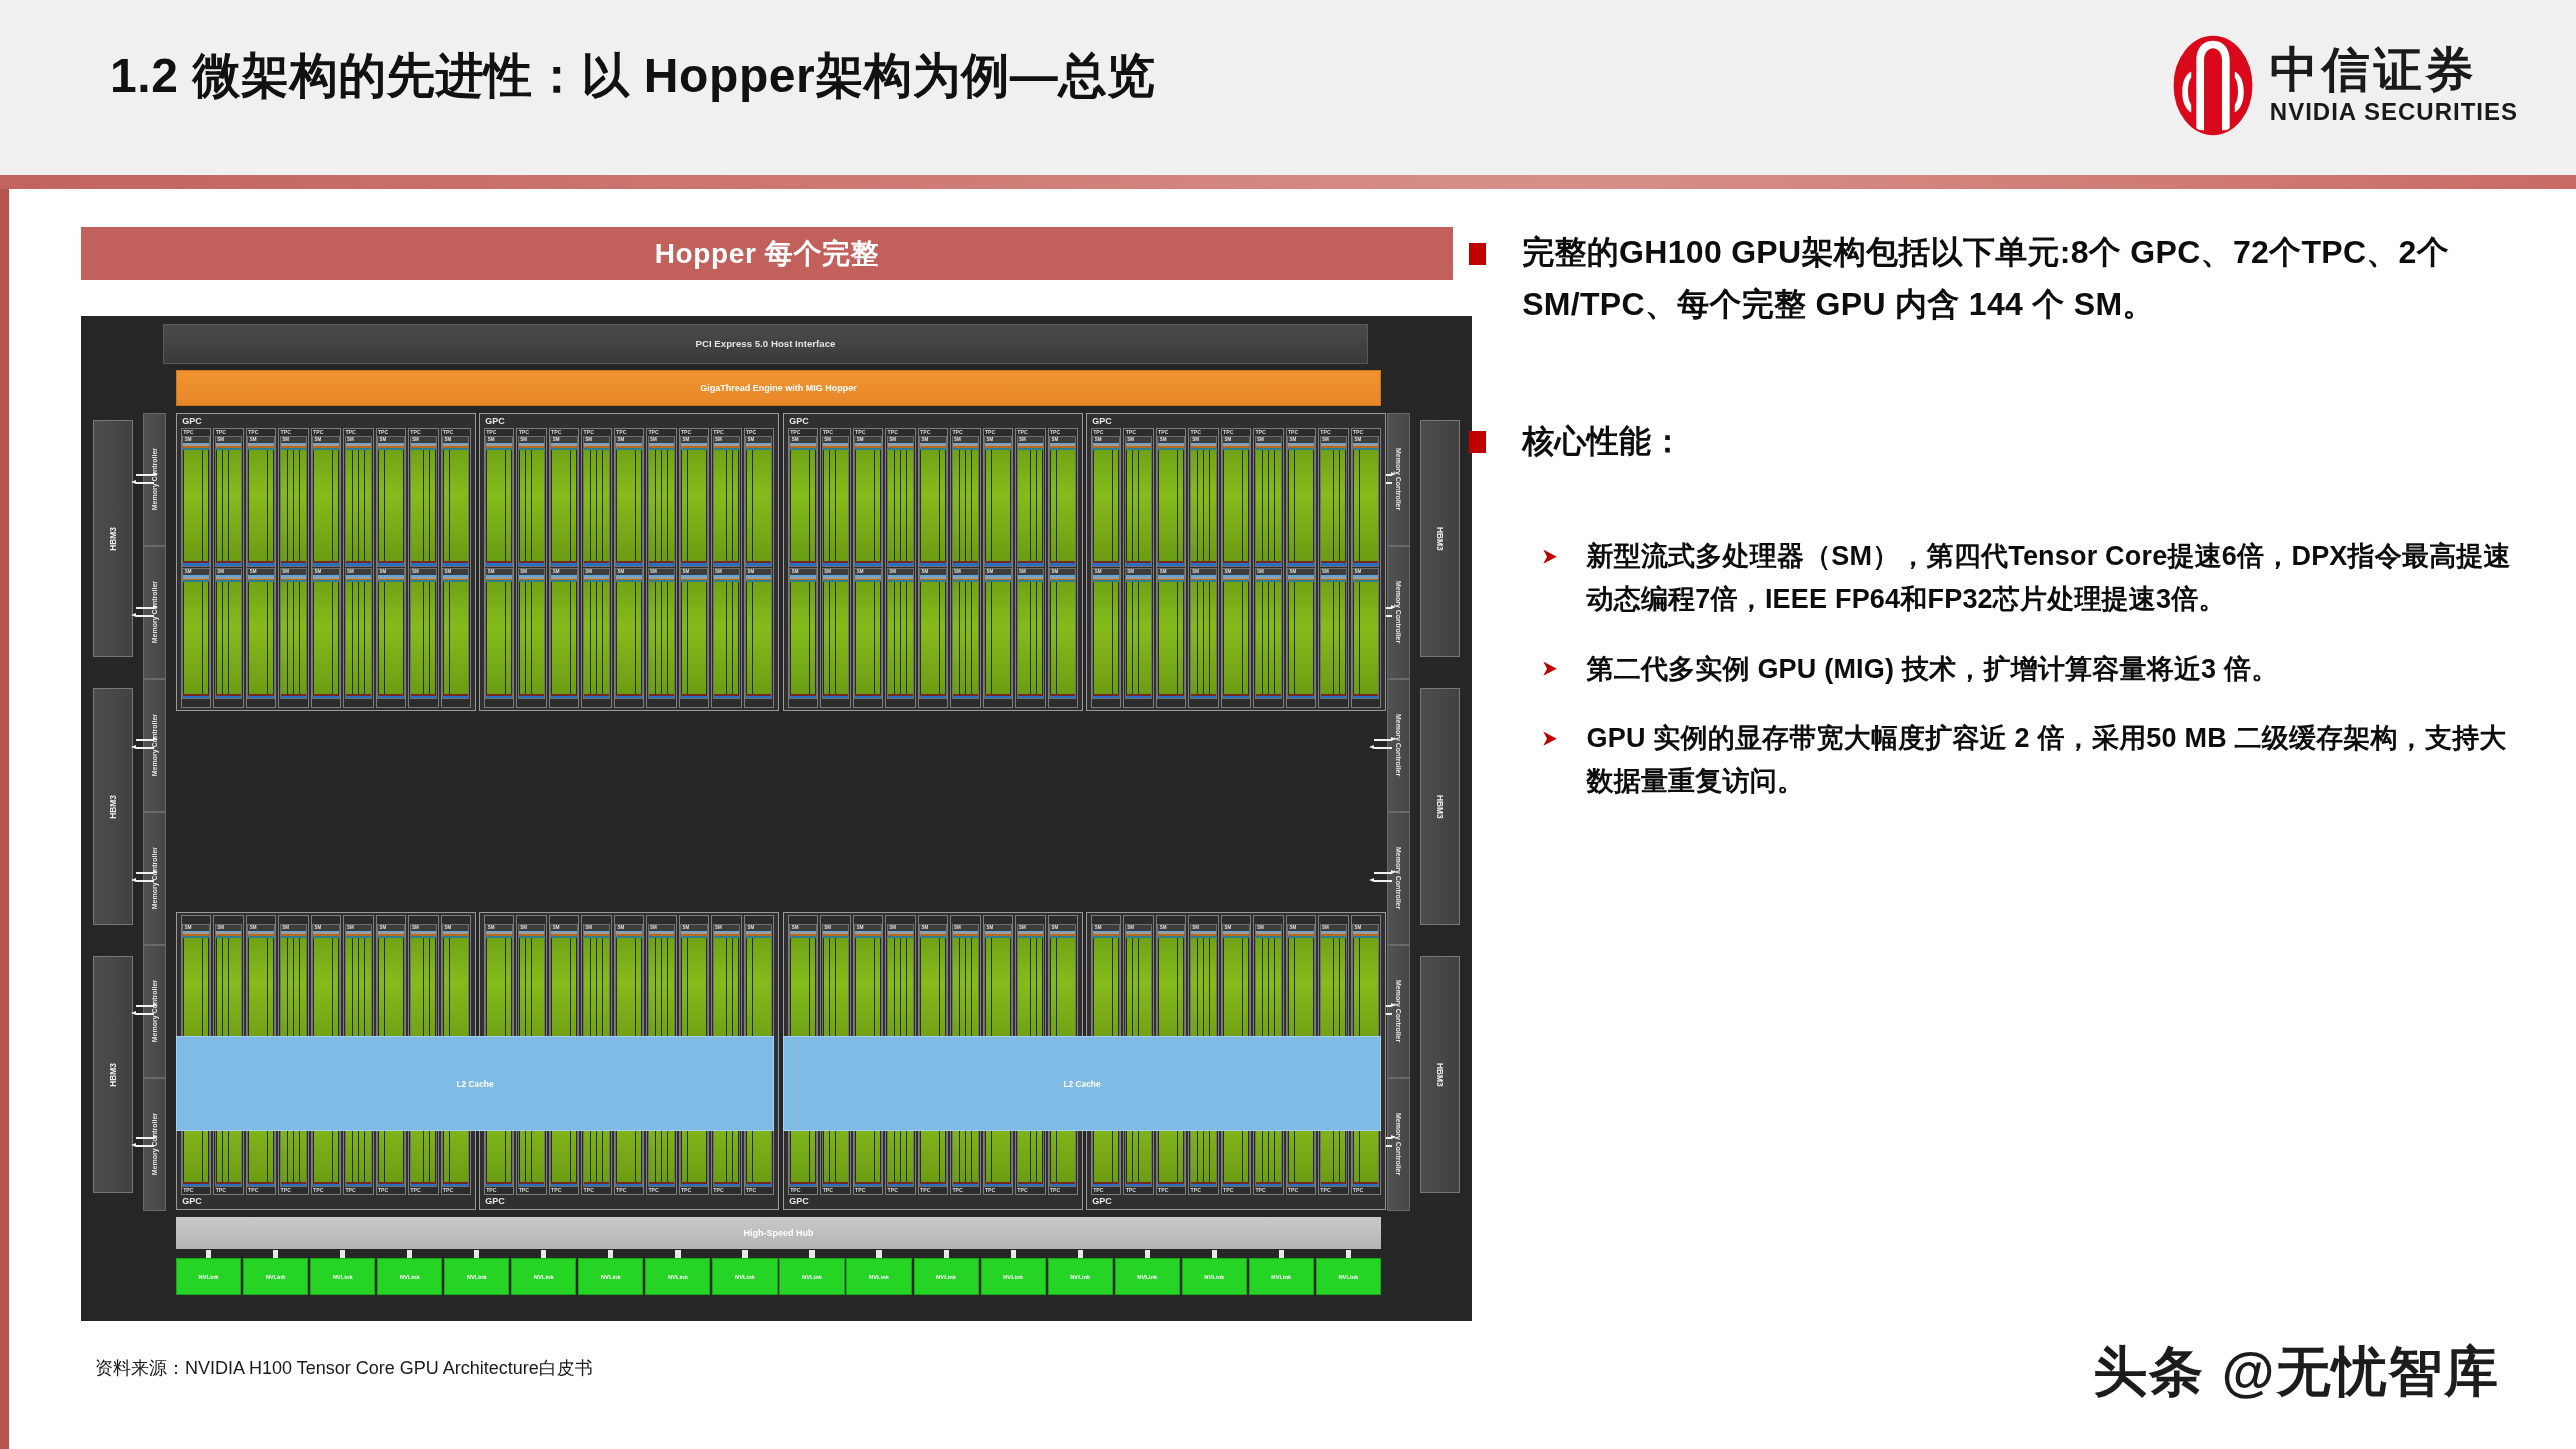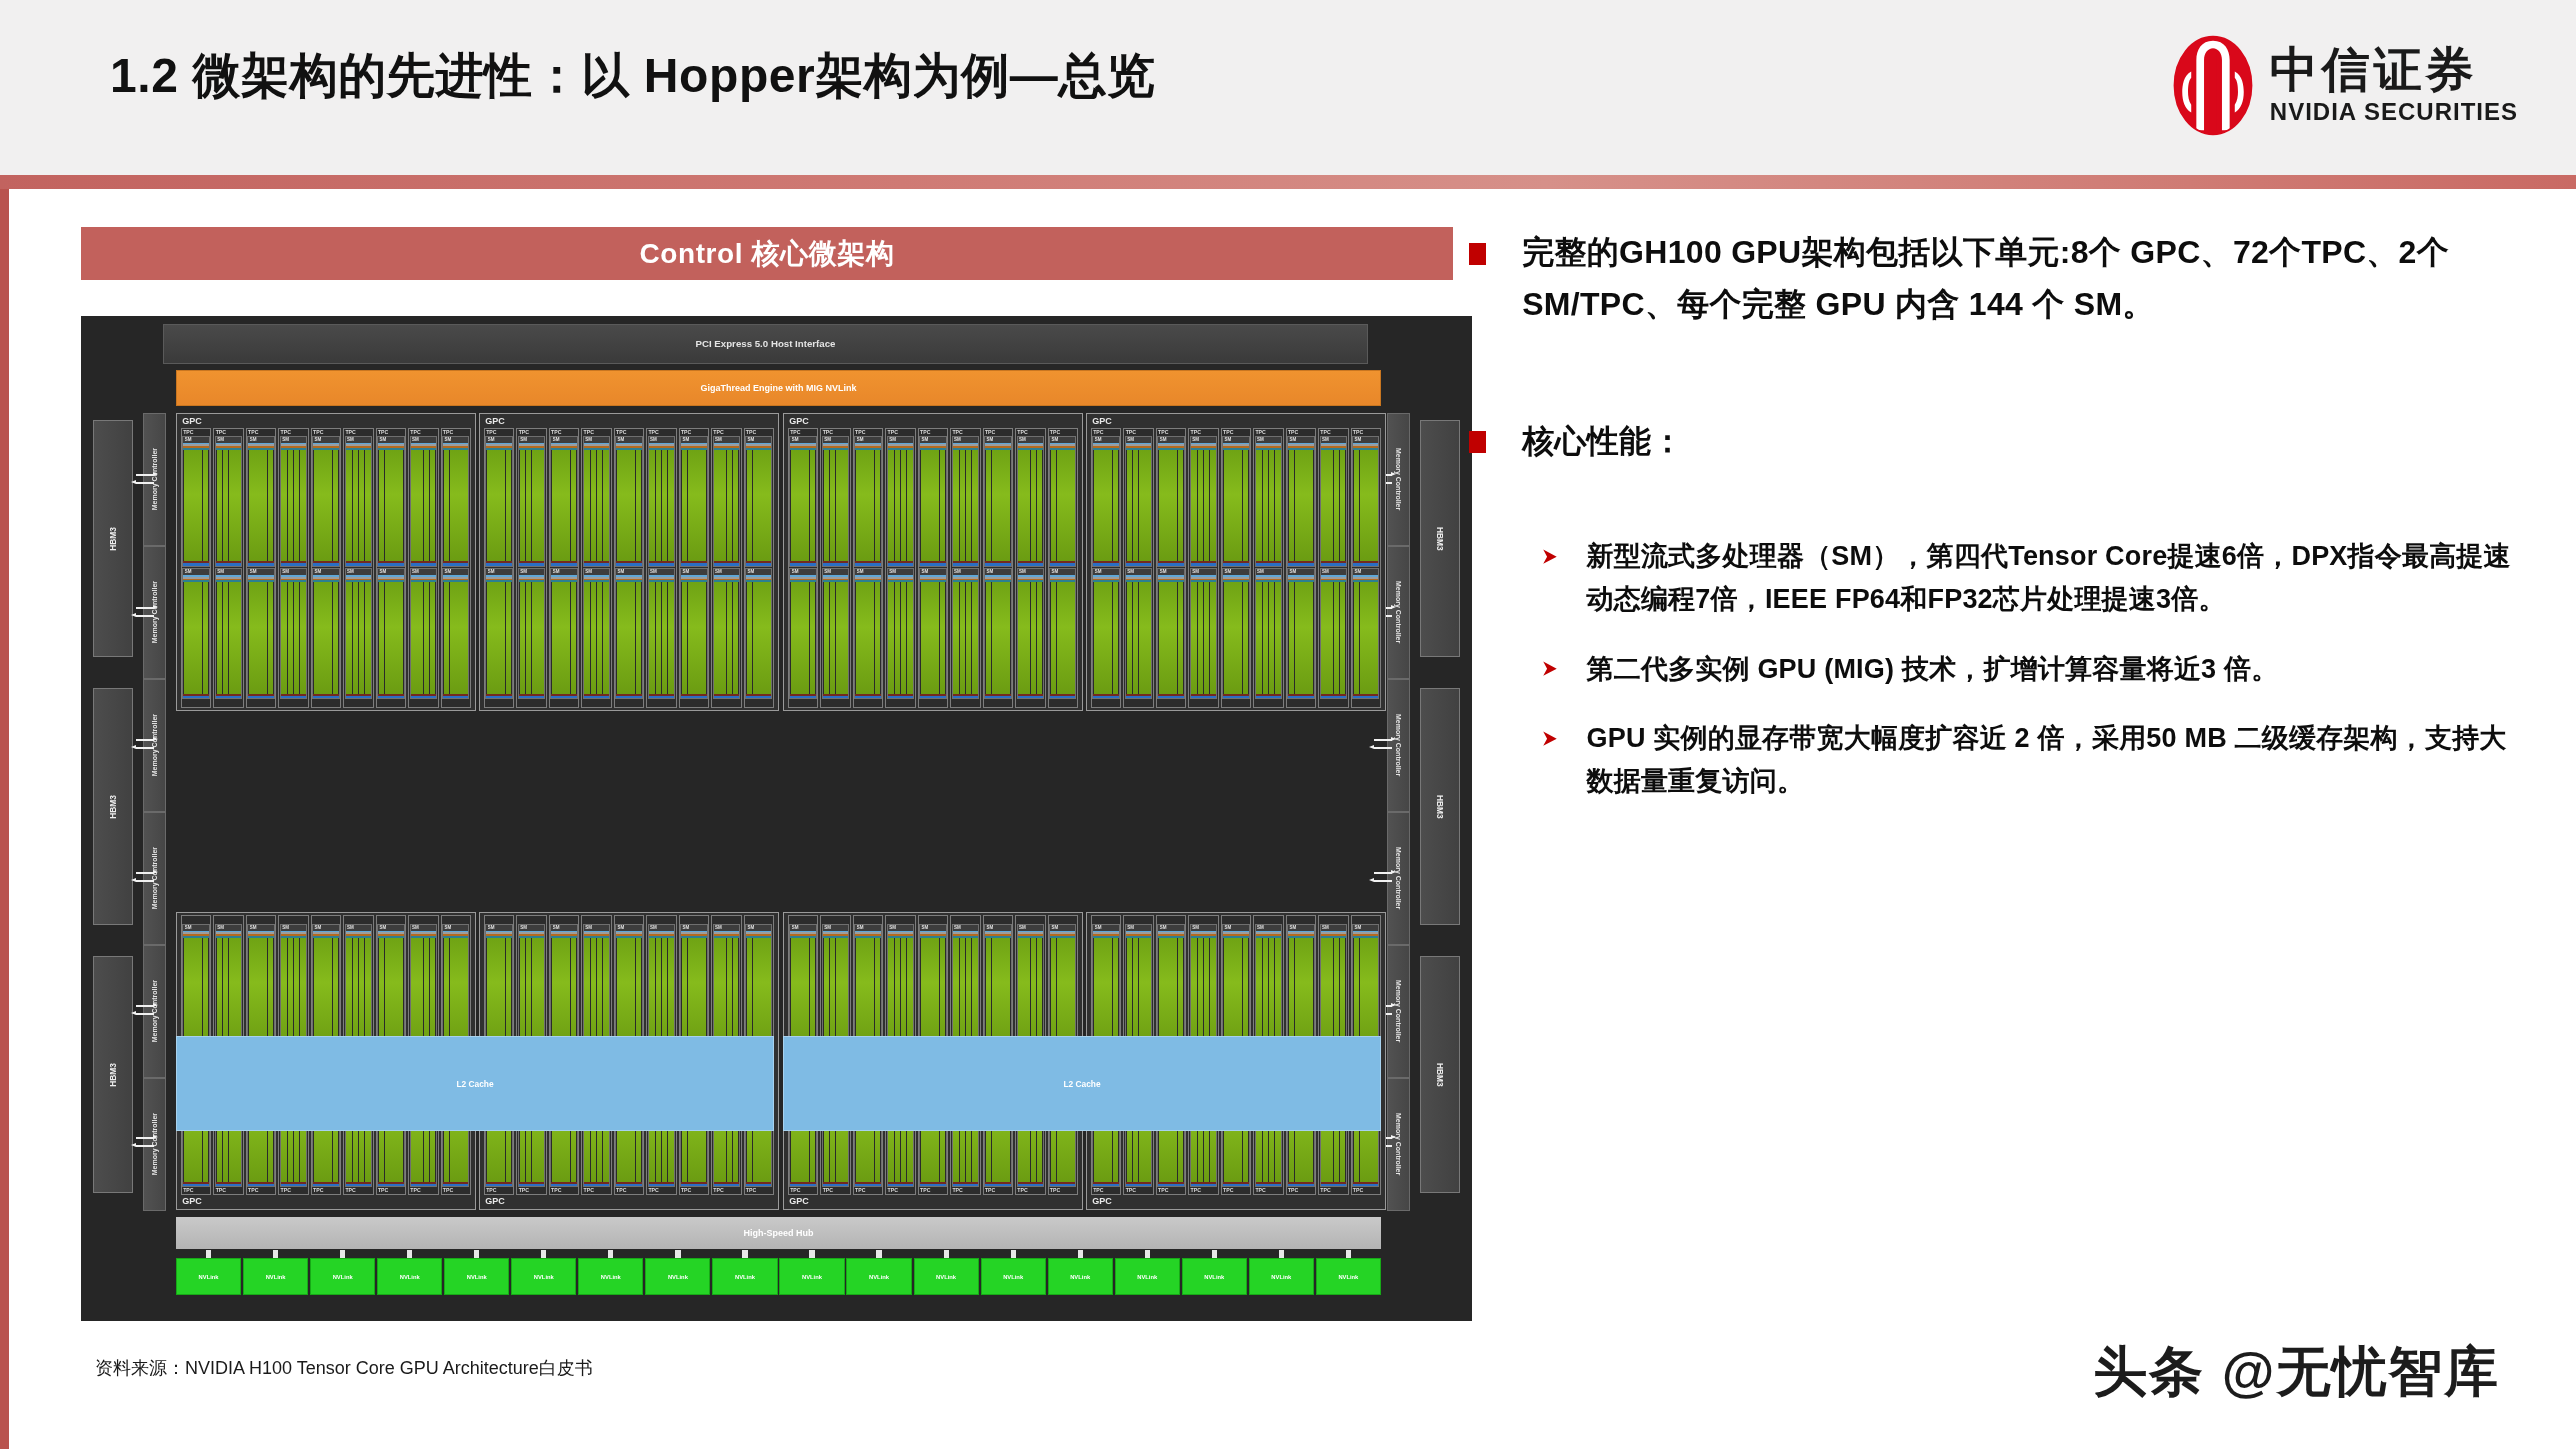--- a/index.html
+++ b/index.html
@@ -226,31 +226,31 @@
       <ellipse cx="64" cy="80" rx="60" ry="76" fill="none" stroke="#d9081a" stroke-width="3"></ellipse>
     </svg>
   </div>
   <div id="logo-text-wrap">
     <div id="logo-cn">中信证券</div>
     <div id="logo-en">NVIDIA SECURITIES</div>
   </div>
 </div>
 
 <div id="chart-title-bar">
-  <span id="chart-title-text">Control 核心微架构</span>
+  <span id="chart-title-text">Hopper 每个完整</span>
 </div>
 
 <div id="diagram">
 
   <div id="pcie-bar">
     <span>PCI Express 5.0 Host Interface</span>
   </div>
 
   <div id="giga-bar">
-    <span>GigaThread Engine with MIG NVLink</span>
+    <span>GigaThread Engine with MIG Hopper</span>
   </div>
 
   <div class="mc-rail" id="mc-left">
       <div class="mc-cell">
         <span>Memory Controller</span>
       </div>
       <div class="mc-cell">
         <span>Memory Controller</span>
       </div>
       <div class="mc-cell">

